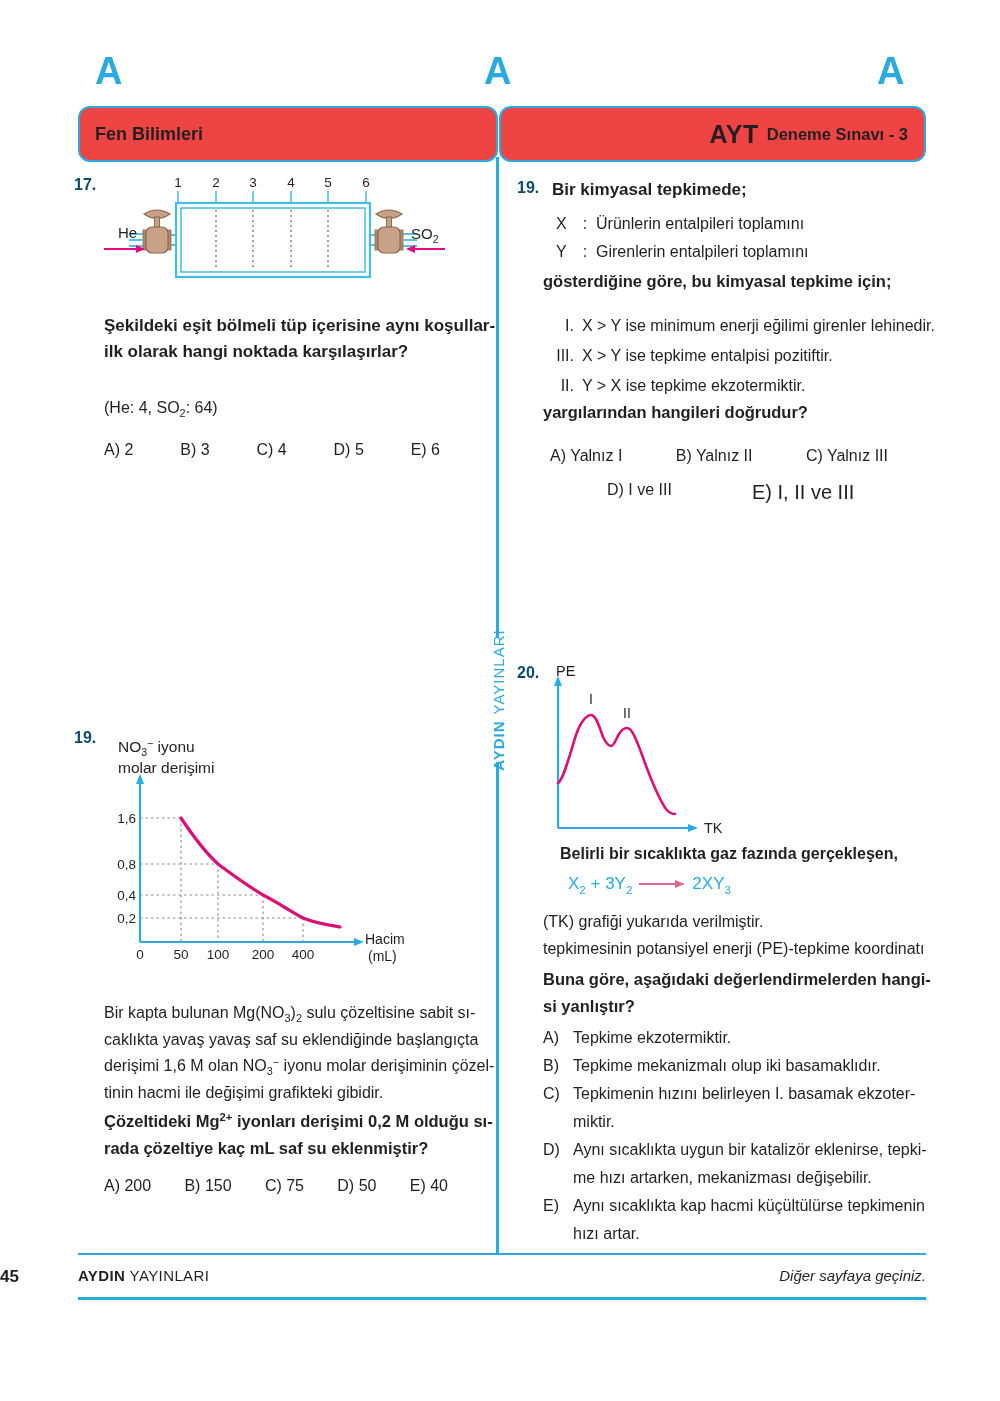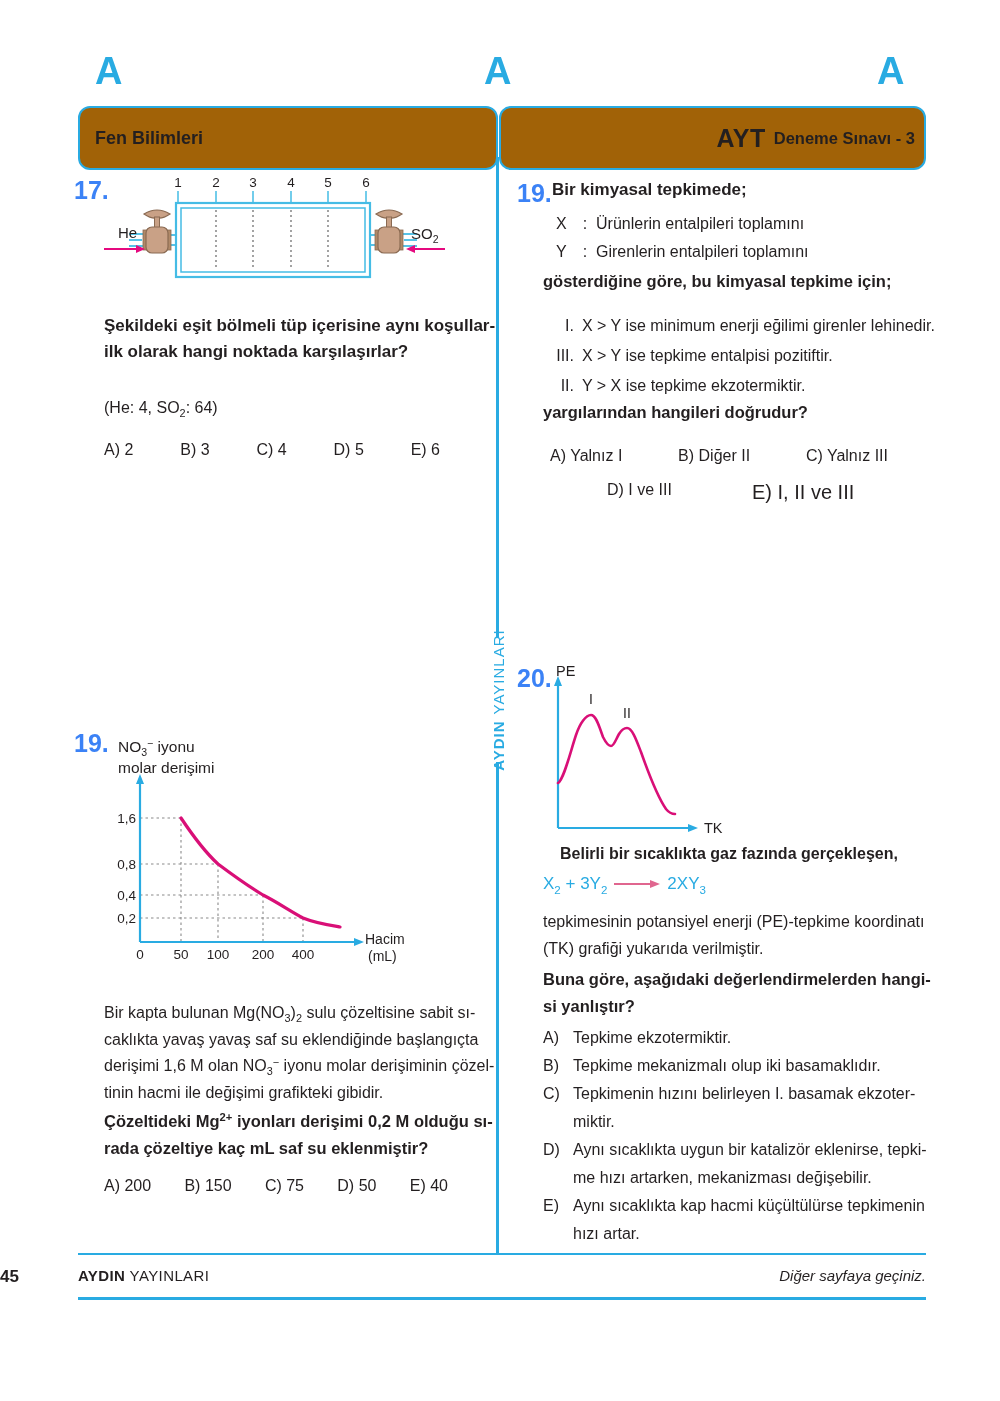--- a/index.html
+++ b/index.html
@@ -10,39 +10,39 @@
   sub { font-size:68%; vertical-align:-0.4em; line-height:0; }
   sup { font-size:68%; vertical-align:0.5em; line-height:0; }
 
   
   .corner-a { position:absolute; top:50px; font-size:38px; font-weight:800; color:#29abe2; }
   .a-left  { left:95px; }
   .a-mid   { left:484px; }
   .a-right { left:877px; }
 
   
-  .hdr-box { position:absolute; top:106px; height:64px; box-sizing:border-box;
-             border:2.5px solid #29abe2; border-radius:12px; background:#a16207;
+  .hdr-box { position:absolute; top:106px; height:56px; box-sizing:border-box;
+             border:2.5px solid #29abe2; border-radius:12px; background:#ef4444;
              display:flex; align-items:center; }
   .hdr-left  { left:78px;  width:420px; padding-left:15px; font-size:18px; font-weight:bold; }
-  .hdr-right { left:499px; width:427px; justify-content:flex-end; padding-right:9px; }
+  .hdr-right { left:499px; width:427px; justify-content:flex-end; padding-right:16px; }
   .hdr-brand { font-size:25px; font-weight:800; letter-spacing:.5px; }
   .hdr-exam  { font-size:16.5px; font-weight:bold; margin-left:8px; }
 
   
   .vline { position:absolute; left:496px; width:2.5px; background:#29abe2; }
   .vline-top    { top:157px; height:481px; }
   .vline-bottom { top:762px; height:492px; }
   .divider-publisher { position:absolute; left:498px; top:700px;
     transform:translate(-50%,-50%) rotate(-90deg); color:#29abe2; font-size:15px;
     letter-spacing:1px; white-space:nowrap; }
   .divider-publisher .b1 { font-weight:800; margin-right:6px; }
 
   
-  .qnum { position:absolute; color:#3b82f6; font-weight:800; font-size:25px;text-align:center; }
+  .qnum { position:absolute; color:#0c4a6e; font-weight:800; font-size:16px;text-align:center; }
   .q17num { left:74px;  top:176px; }
   .q18num { left:74px;  top:729px; }
   .q19num { left:517px; top:179px; }
   .q20num { left:517px; top:664px; }
 
   
   .q17-diagram { position:absolute; left:100px; top:173px; }
   .q17-text  { position:absolute; left:104px; top:313px; width:400px;
                font-size:17px; font-weight:bold; line-height:26px; }
   .q17-given { position:absolute; left:104px; top:399px; font-size:16px; }
@@ -72,21 +72,21 @@
   .q19-question { position:absolute; left:543px; top:403px; font-size:16.5px; font-weight:bold; }
   .q19-opts1 { position:absolute; left:550px; top:447px; width:338px;
                display:flex; justify-content:space-between; font-size:16px; }
   .q19-opt-d { position:absolute; left:607px; top:481px; font-size:16px; }
   .q19-opt-e { position:absolute; left:752px; top:481px; font-size:20px; }
 
   
   .q20-pe    { position:absolute; left:556px; top:663px; font-size:14.5px; }
   .q20-graph { position:absolute; left:548px; top:676px; }
   .q20-intro { position:absolute; left:560px; top:845px; font-size:16px;font-weight:bold; }
-  .q20-eq    { position:absolute; left:543px; top:874px; font-size:17px; color:#29abe2;
+  .q20-eq    { position:absolute; left:568px; top:874px; font-size:17px; color:#29abe2;
                display:flex; align-items:center; gap:7px; }
   .q20-para  { position:absolute; left:543px; top:908px; width:398px;
                font-size:16px; line-height:27px; }
   .q20-bold  { position:absolute; left:543px; top:966px; width:398px;
                font-size:16.5px; font-weight:bold; line-height:27px; }
   .q20-bold .ul { text-underline-offset:3px; }
   .q20-options { position:absolute; left:543px; top:1024px; width:400px;
                font-size:16px; line-height:28px; }
   .optline { display:flex; }
   .opt-letter { width:30px; flex:none; }
@@ -304,21 +304,21 @@
         <span>X &gt; Y ise tepkime entalpisi pozitiftir.</span>
     </div>
     <div class="item-row">
       <span class="item-rn">II.</span>
         <span>Y &gt; X ise tepkime ekzotermiktir.</span>
     </div>
   </div>
   <div class="q19-question">yargılarından hangileri doğrudur?</div>
   <div class="q19-opts1">
     <span>A) Yalnız I</span>
-    <span>B) Diğer II</span>
+    <span>B) Yalnız II</span>
     <span>C) Yalnız III</span>
   </div>
   <div class="q19-opt-d">D) I ve III</div>
   <div class="q19-opt-e">E) I, II ve III</div>
 
   <div class="qnum q20num">20.</div>
   <div class="q20-pe">PE</div>
 
   <svg class="q20-graph" width="210" height="170" viewBox="0 0 210 170">
     <g>
@@ -336,22 +336,22 @@
   <div class="q20-intro">Belirli bir sıcaklıkta gaz fazında gerçekleşen,</div>
   <div class="q20-eq">
     <span>X<sub>2</sub> + 3Y<sub>2</sub></span>
     <svg width="46" height="10" viewBox="0 0 46 10">
       <line x1="0" y1="5" x2="36" y2="5" stroke="#e0668f" stroke-width="1.8"></line>
       <polygon points="36,1 46,5 36,9" fill="#e0668f"></polygon>
     </svg>
     <span>2XY<sub>3</sub></span>
   </div>
   <div class="q20-para">
+    <div>(TK) grafiği yukarıda verilmiştir.</div>
     <div>tepkimesinin potansiyel enerji (PE)-tepkime koordinatı</div>
-    <div>(TK) grafiği yukarıda verilmiştir.</div>
   </div>
   <div class="q20-bold">
     <div>Buna göre, aşağıdaki değerlendirmelerden hangi-</div>
     <div><span>si </span><span class="ul">yanlıştır</span><span>?</span></div>
   </div>
   <div class="q20-options">
     <div class="optline">
       <span class="opt-letter">A)</span>
         <span>Tepkime ekzotermiktir.</span>
     </div>

